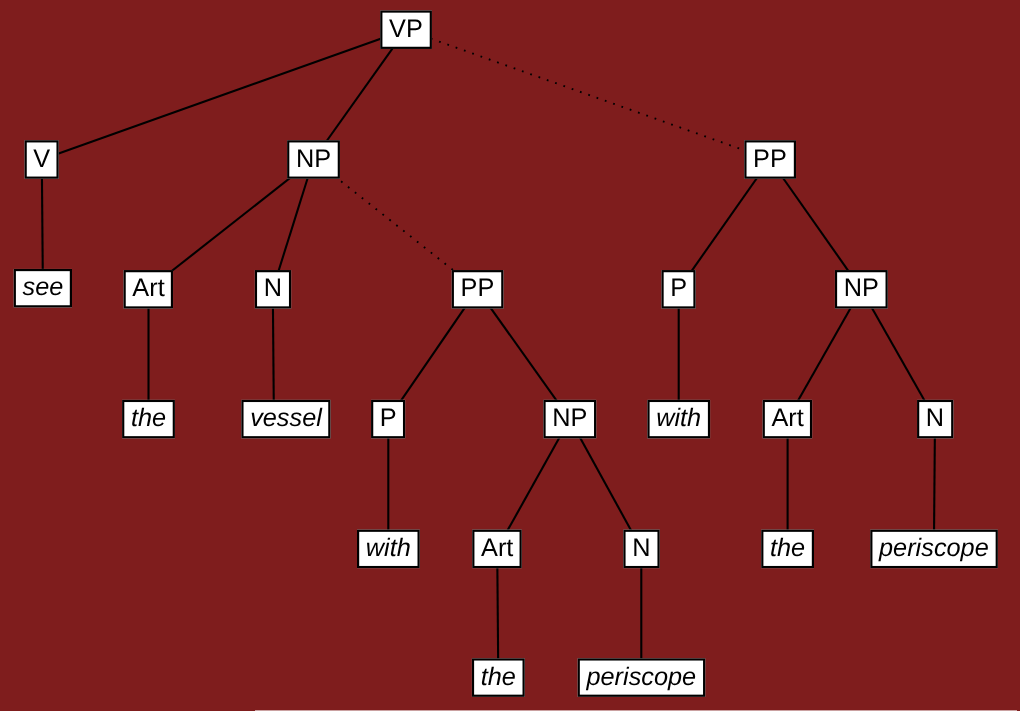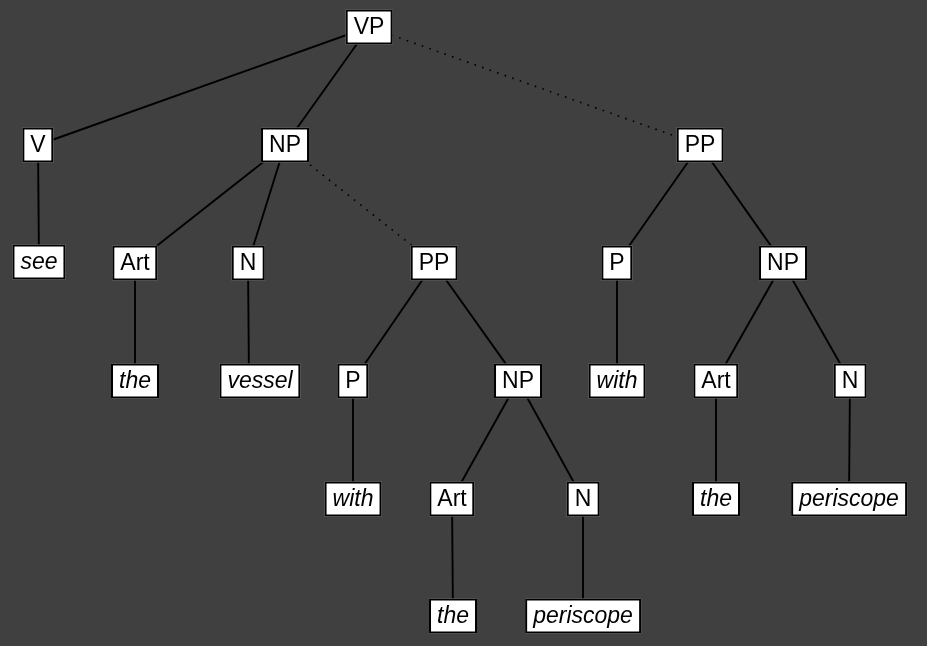--- a/index.html
+++ b/index.html
@@ -4,21 +4,21 @@
 <style>
   html, body {
     margin: 0;
     padding: 0;
     background: #ffffff;
   }
   #canvas {
     position: relative;
     width: 927px;
     height: 646px;
-    background: #404040;
+    background: #7f1d1d;
     overflow: hidden;
     font-family: "Liberation Sans", sans-serif;
   }
   #edge-layer {
     position: absolute;
     left: 0;
     top: 0;
     width: 927px;
     height: 646px;
     z-index: 1;

